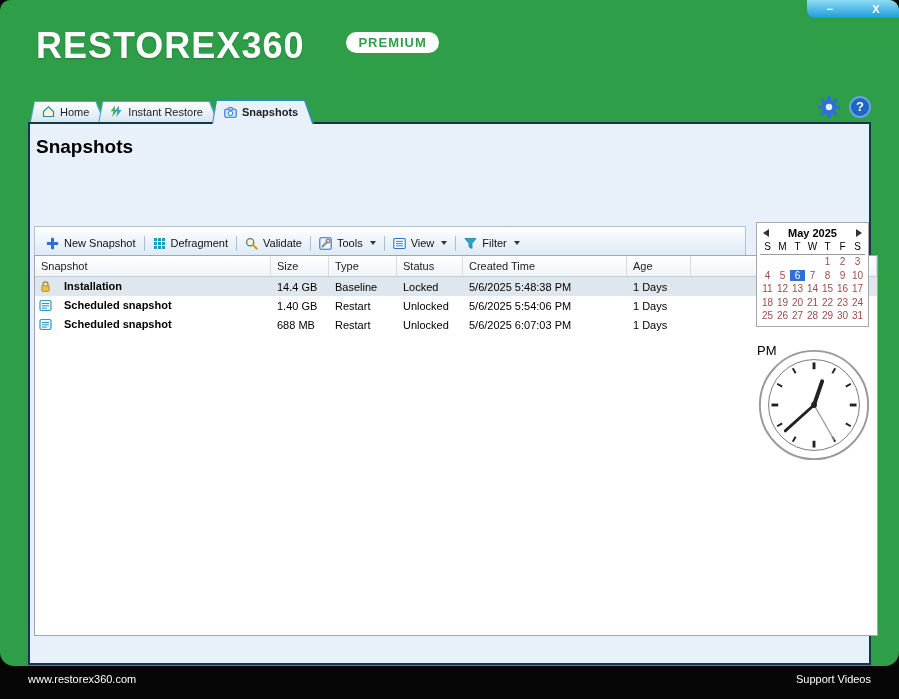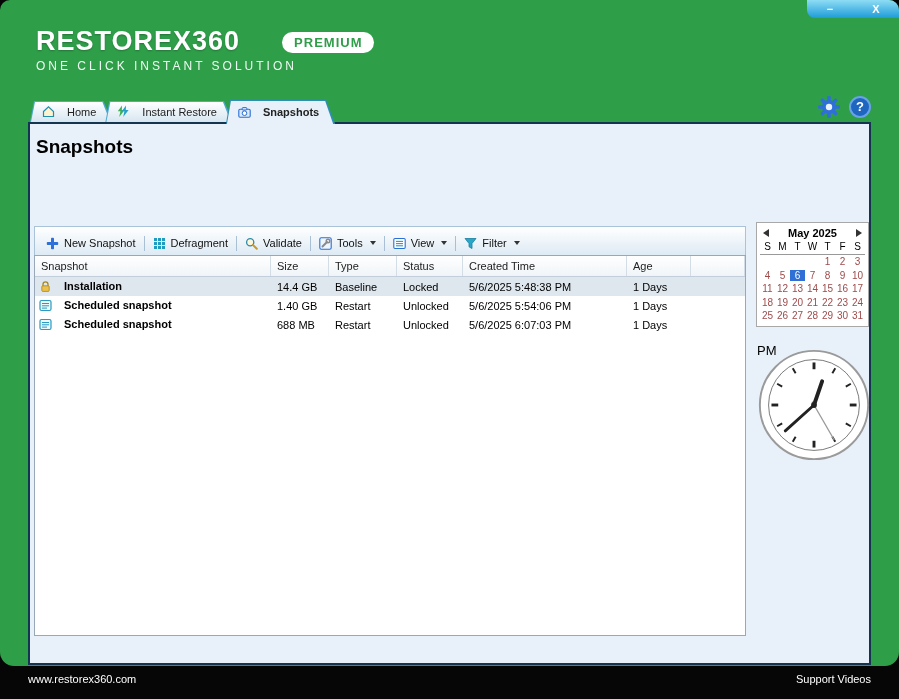--- a/index.html
+++ b/index.html
@@ -19,34 +19,34 @@
   .mini-titlebar {
     position:absolute; top:0; right:0; width:92px; height:18px;
     background:linear-gradient(#8edcf5,#1e9cd8);
     border-radius:0 10px 0 8px;
     display:flex; color:#fff; font-size:11px; font-weight:bold; z-index:6;
   }
   .tb-btn { flex:1; text-align:center; line-height:18px; cursor:default; }
 
   .brand { position:absolute; left:36px; top:28px; color:#fff; }
   .brand-row { display:flex; align-items:flex-start; gap:10px; }
-  .brand-name { font-size:27px; font-weight:bold; letter-spacing:1px; line-height:1; text-shadow:0 1px 2px rgba(0,0,0,.25); }
+  .brand-name { font-size:36px; font-weight:bold; letter-spacing:1px; line-height:1; text-shadow:0 1px 2px rgba(0,0,0,.25); }
   .brand-badge { background:#fff; color:var(--green,#2f9e49); font-size:13px; font-weight:bold; padding:3px 12px; border-radius:12px; margin-top:4px; letter-spacing:1px;margin-left:32px; }
   .brand-tagline { font-size:12px; letter-spacing:3px; margin-top:4px; color:#eefbf2; }
 
   .gear { position:absolute; top:95px; right:58px; width:24px; height:24px; cursor:pointer; z-index:6; }
   .help {
     position:absolute; top:96px; right:28px; width:22px; height:22px; border-radius:50%;
     background:#1f66c1; border:2px solid #6aa2e8; color:#fff; font-weight:bold; font-size:13px;
     text-align:center; line-height:18px; cursor:pointer; z-index:6;
   }
 
   
   .tabs { position:absolute; left:30px; top:98px; height:24px; display:flex; align-items:flex-end; z-index:3; }
-  .tab { position:relative; height:21px; padding:0 16px 0 12px; display:flex; align-items:center; gap:12px;
+  .tab { position:relative; height:21px; padding:0 16px 0 12px; display:flex; align-items:center; gap:5px;
          font-size:11px; color:#222; margin-right:-7px; cursor:pointer; z-index:1; }
   .tab::before { content:""; position:absolute; inset:0; background:#4fa8cf;
          clip-path:polygon(4px 0, calc(100% - 9px) 0, 100% 100%, 0 100%); z-index:-2; }
   .tab::after { content:""; position:absolute; inset:1px 2px 0 1px; background:linear-gradient(#ffffff,#d6e6f1);
          clip-path:polygon(4px 0, calc(100% - 8px) 0, 100% 100%, 0 100%); z-index:-1; }
   .tab > * { position:relative; }
   .tab.active { height:24px; margin-bottom:-2px; z-index:5; font-weight:bold; }
   .tab.active::before { background:#2f8fb8; }
   .tab.active::after { background:var(--panel-bg,#e8f1f9); }
 
@@ -64,21 +64,21 @@
     position:absolute; left:4px; top:102px; width:712px; height:23px;
     background:linear-gradient(#ffffff,#d9e7f3); border:1px solid #a9c3d9;
     display:flex; align-items:center; padding:16px 3px; font-size:11px; color:#111;
   }
   .tbtn { display:flex; align-items:center; gap:5px; padding:0 8px; height:100%; cursor:pointer; white-space:nowrap; }
   .sep { width:1px; height:15px; background:#a9bfd3; }
   .caret { width:0; height:0; border-left:3.5px solid transparent; border-right:3.5px solid transparent; border-top:4px solid #333; margin-left:2px; }
 
   
   .table {
-    position:absolute; left:4px; top:131px; width:712px; height:381px;
+    position:absolute; left:4px; top:131px; width:844px; height:381px;
     background:#fff; border:1px solid #98a8b8; font-size:11px; overflow:hidden;
   }
   .thead, .trow { display:grid; grid-template-columns:236px 58px 68px 66px 164px 64px 1fr; }
   .thead { height:21px; background:linear-gradient(#ffffff,#f0f4f8); border-bottom:1px solid #c2cedb; }
   .th { padding:4px 0 0 6px; border-right:1px solid #d4dde6; color:#222; cursor:pointer; white-space:nowrap; }
   .trow { height:19px; align-items:center; cursor:pointer; }
   .trow.selected { background:#dfe7ee; }
   .td { padding-left:6px; white-space:nowrap; color:#000; }
   .td.name { display:flex; align-items:flex-start; gap:12px; padding-left:4px;font-weight:bold; }
 
@@ -116,21 +116,20 @@
   <div class="mini-titlebar">
     <span class="tb-btn">−</span>
     <span class="tb-btn">X</span>
   </div>
 
   <div class="brand">
     <div class="brand-row">
       <span class="brand-name">RESTOREX360</span>
       <span class="brand-badge">PREMIUM</span>
     </div>
-    <div class="brand-tagline">ONE CLICK INSTANT SOLUTION</div>
   </div>
 
   <svg class="gear" viewBox="0 0 24 24">
     <g fill="#2f6fd8">
       <rect x="10.2" y="1" width="3.6" height="22" rx="1.2"></rect>
       <rect x="10.2" y="1" width="3.6" height="22" rx="1.2" transform="rotate(45 12 12)"></rect>
       <rect x="10.2" y="1" width="3.6" height="22" rx="1.2" transform="rotate(90 12 12)"></rect>
       <rect x="10.2" y="1" width="3.6" height="22" rx="1.2" transform="rotate(135 12 12)"></rect>
     </g>
     <circle cx="12" cy="12" r="7" fill="#2f6fd8"></circle>

